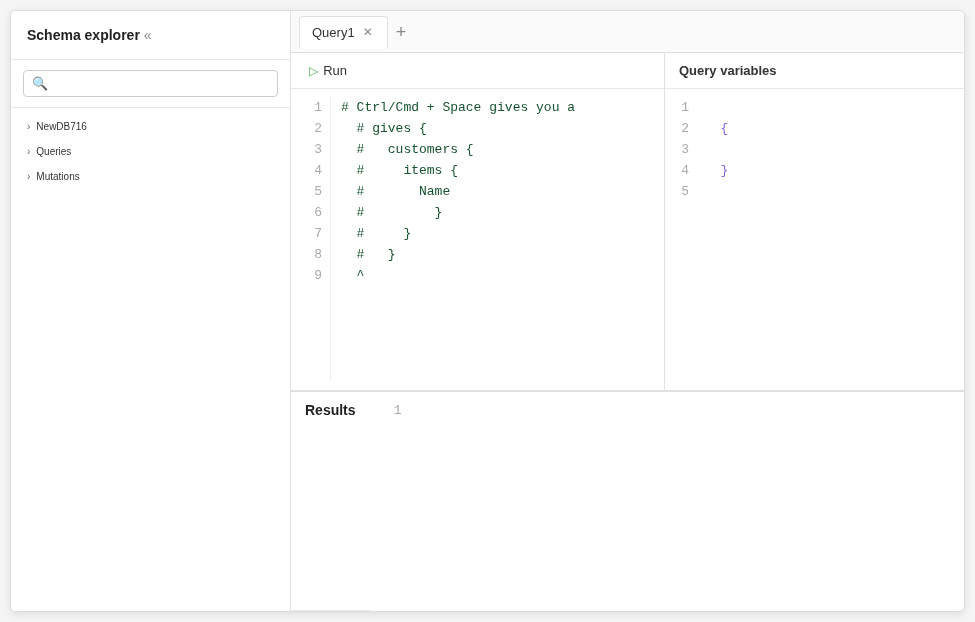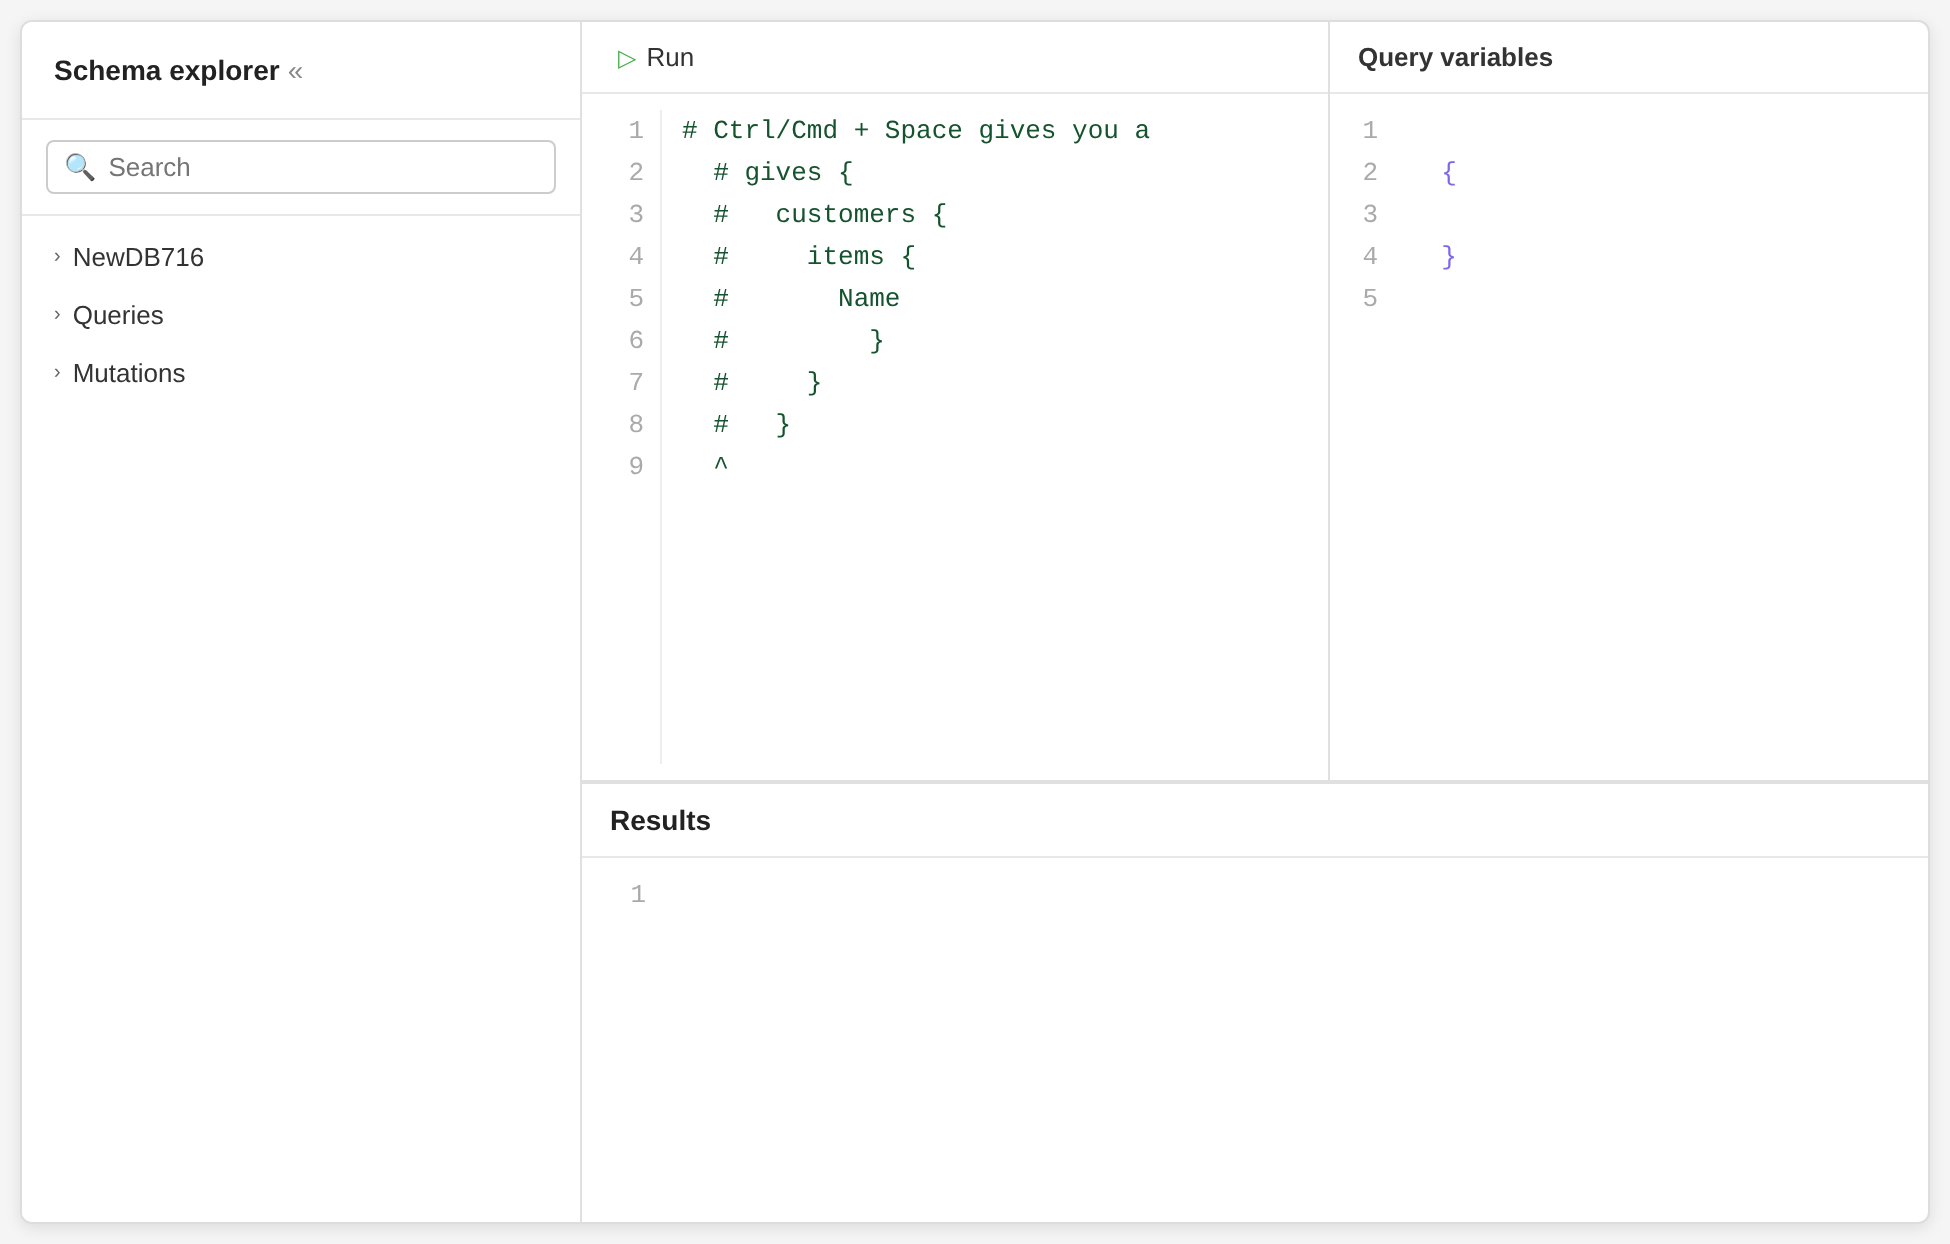--- a/index.html
+++ b/index.html
@@ -102,21 +102,21 @@
       font-size: 13px;
       color: #333;
     }
 
     .nav-chevron {
       font-size: 10px;
       color: #666;
     }
 
     .nav-label {
-      font-size: 13px;
+      font-size: 10px;
       color: #333;
     }
 
     
     .main-content {
       flex: 1;
       display: flex;
       flex-direction: column;
       overflow: hidden;
     }
@@ -297,21 +297,21 @@
 
     .qv-code .code-line {
       color: #7b68ee;
     }
 
     
     .results-area {
       height: 220px;
       border-top: 1px solid #e0e0e0;
       display: flex;
-      flex-direction: column;
+      flex-direction: row;
       overflow: hidden;
     }
 
     .results-header {
       padding: 10px 14px;
       font-size: 14px;
       font-weight: 600;
       color: #222;
       border-bottom: 1px solid #e8e8e8;
     }
@@ -342,41 +342,47 @@
   <div class="sidebar">
     <div class="sidebar-header">
       <span class="sidebar-title">Schema explorer</span>
       <button class="collapse-btn">
         <span>«</span>
       </button>
     </div>
     <div class="search-area">
       <div class="search-box">
         <span class="search-icon">🔍</span>
-        <input class="search-input" type="text" placeholder="Search" style="">
       </div>
     </div>
     <div class="nav-items">
       <div class="nav-item">
         <span class="nav-chevron">›</span>
         <span class="nav-label">NewDB716</span>
       </div>
       <div class="nav-item">
         <span class="nav-chevron">›</span>
         <span class="nav-label">Queries</span>
       </div>
       <div class="nav-item">
         <span class="nav-chevron">›</span>
         <span class="nav-label">Mutations</span>
       </div>
     </div>
   </div>
 
   <div class="main-content">
 
+    <div class="tabs-bar">
+      <div class="tab">
+        <span>Query1</span>
+        <span class="tab-close">✕</span>
+      </div>
+      <button class="tab-add">+</button>
+    </div>
 
     <div class="editor-area">
       <div class="query-editor">
         <div class="run-bar">
           <button class="run-btn">
             <span class="run-icon">▷</span>
             <span>Run</span>
           </button>
         </div>
         <div class="code-editor">

